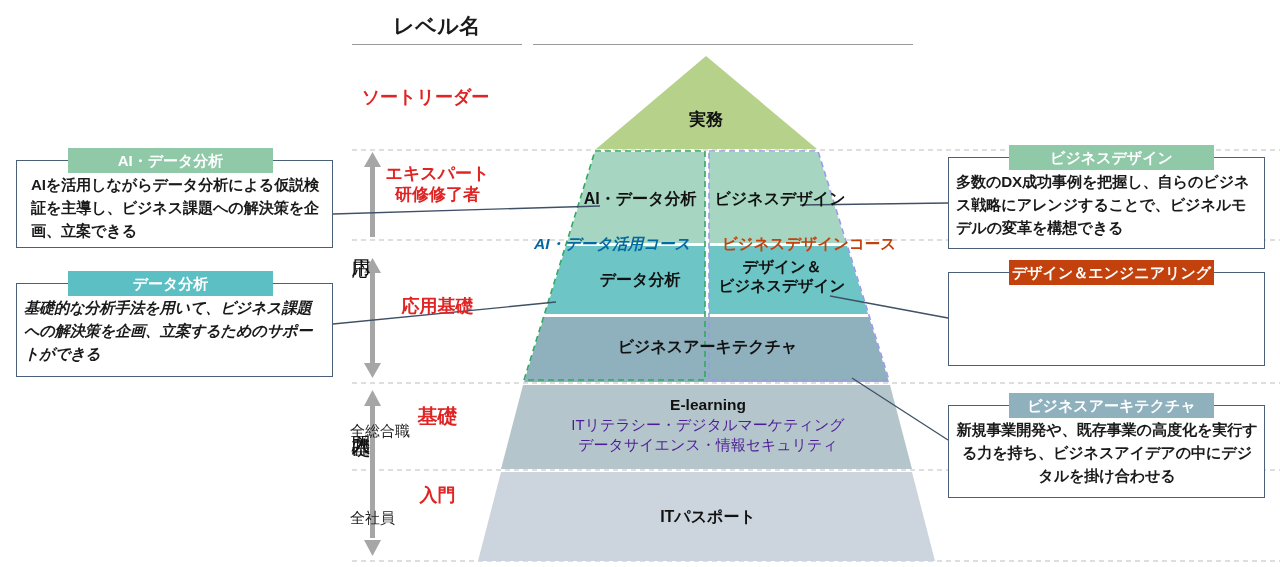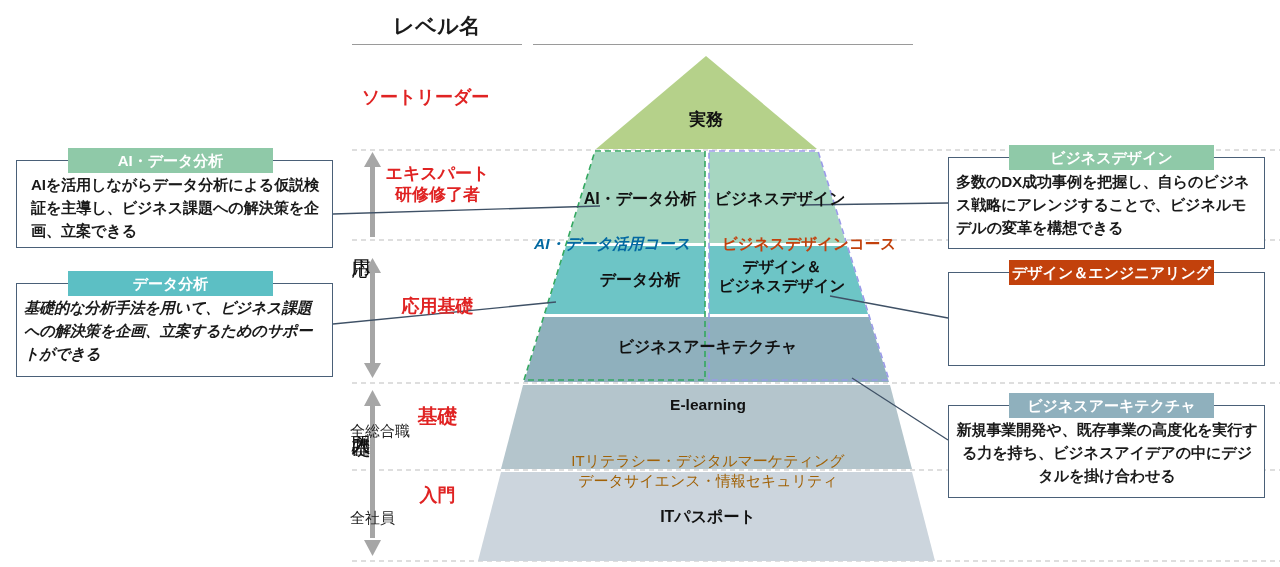--- a/index.html
+++ b/index.html
@@ -45,22 +45,21 @@
   .tier-label {
     position: absolute;
     text-align: center;
     font-weight: 700;
     color: #111111;
     line-height: 1.22;
     pointer-events: none;
   }
   .tier-label.sub {
     font-weight: 400;
-    color: #a16207;
-    margin-top: 36px;
+    color: #4c1d95;
   }
 
   
   .course-label {
     position: absolute;
     font-size: 15.5px;
     font-weight: 700;
     white-space: nowrap;
   }
   .course-ai   { color: #0369a1; font-style: italic; }

